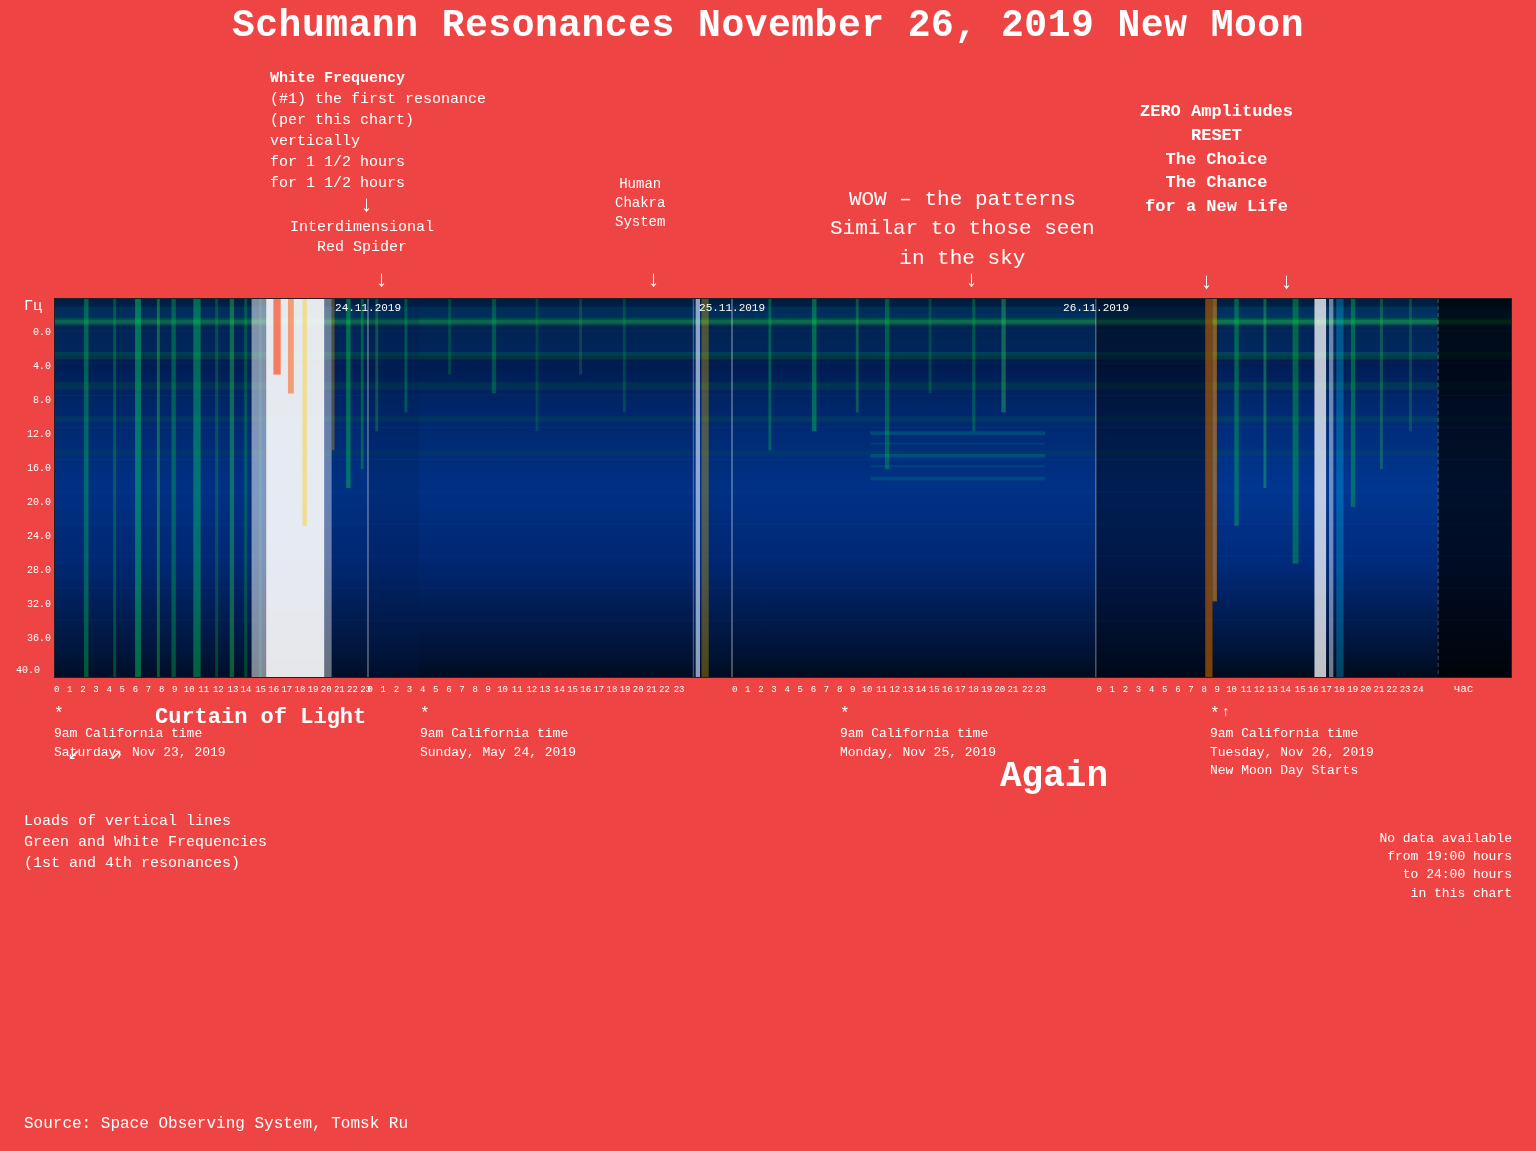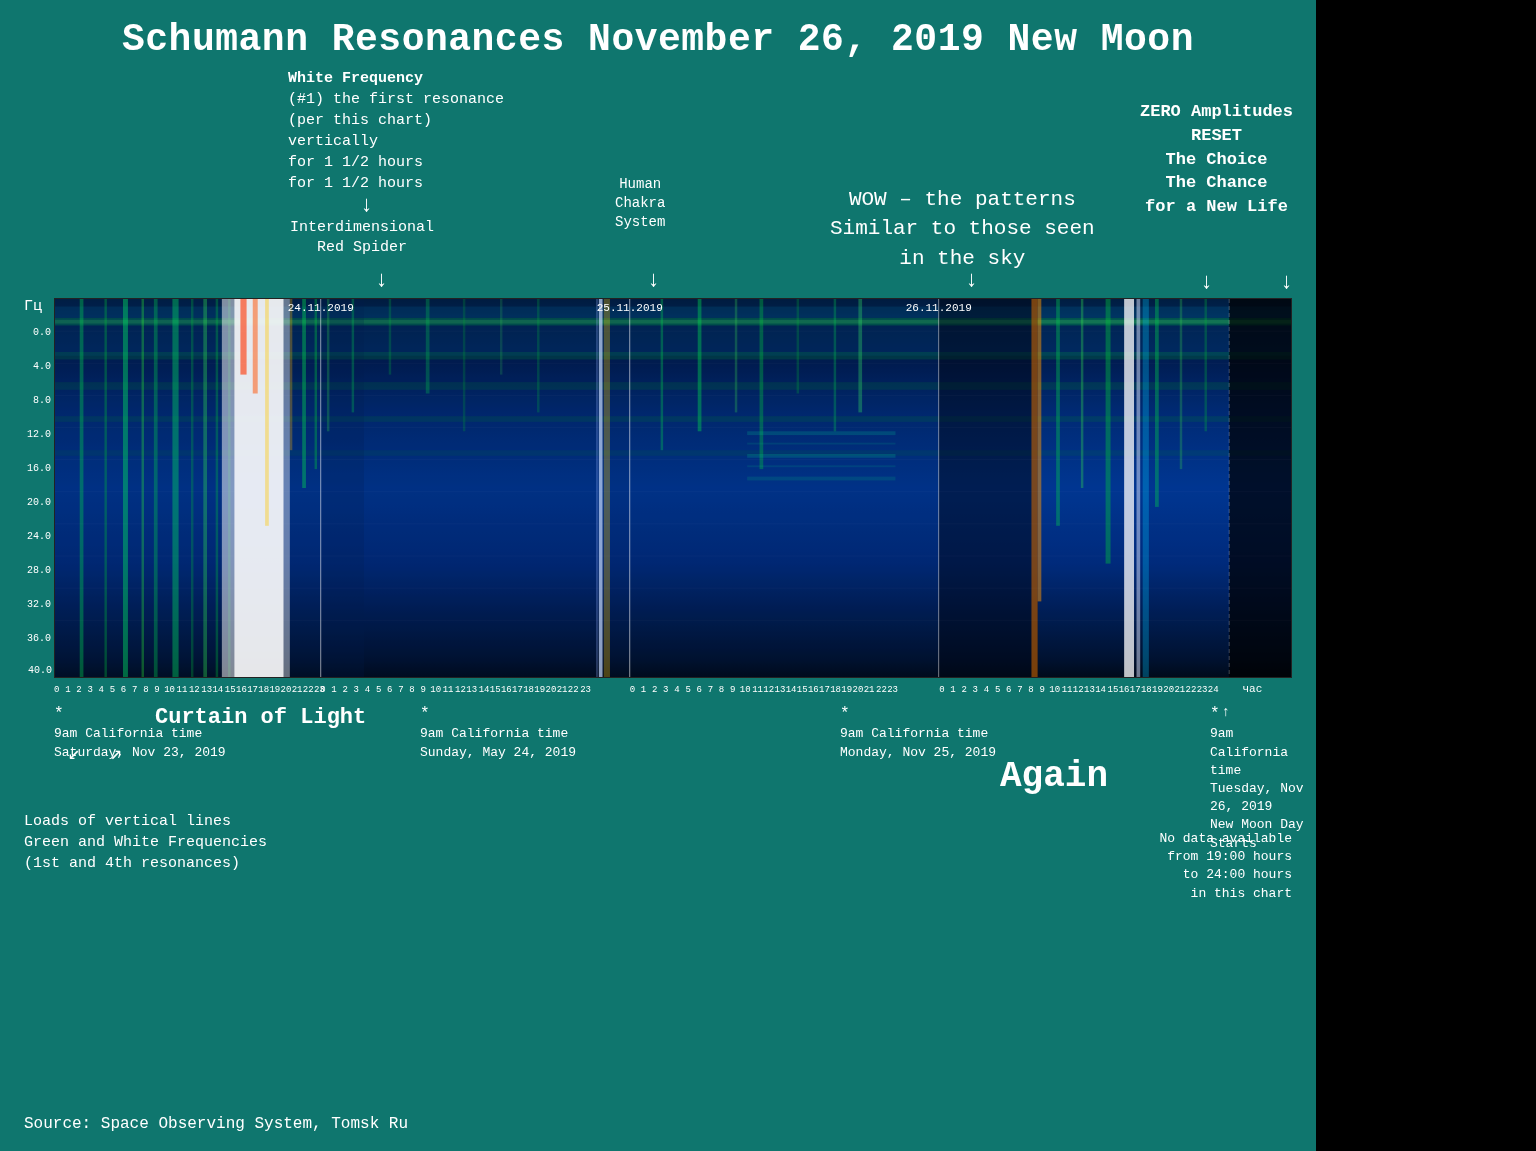--- a/index.html
+++ b/index.html
@@ -7,44 +7,44 @@
       background: #000;
       width: 1536px;
       height: 1151px;
       overflow: hidden;
       font-family: 'Courier New', Courier, monospace;
       color: #fff;
       position: relative;
     }
 
     .main-container {
-      width: 1316px;
+      width: 1536px;
       height: 1151px;
-      background: #0f766e;
+      background: #ef4444;
       position: relative;
-      padding: 18px 24px 10px 24px;
+      padding: 4px 24px 10px 24px;
     }
 
     .title {
       font-size: 38px;
       font-weight: bold;
       color: #fff;
       text-align: center;
       margin-bottom: 8px;
       letter-spacing: 0.5px;
     }
   </style>
 </head>
 <body>
 
 <div class="main-container">
 
   <div class="title">Schumann Resonances November 26, 2019 New Moon</div>
 
-  <div style="position:absolute; top:68px; left:270px; color:#fff; font-size:15px; line-height:1.4;margin-left:18px;">
+  <div style="position:absolute; top:68px; left:270px; color:#fff; font-size:15px; line-height:1.4;">
     <span style="font-weight:bold;">White Frequency</span><br>
     <span>(#1) the first resonance</span><br>
     <span>(per this chart)</span><br>
     <span>vertically</span><br>
     <span>for 1 1/2 hours</span><br>
     <span>for 1 1/2 hours</span>
   </div>
 
   <div style="position:absolute; top:195px; left:360px; color:#fff; font-size:22px; line-height:1;">↓</div>
 
@@ -86,21 +86,21 @@
       <div style="position:absolute; top:0px; right:3px; font-size:10px; color:#fff;">0.0</div>
       <div style="position:absolute; top:34px; right:3px; font-size:10px; color:#fff;">4.0</div>
       <div style="position:absolute; top:68px; right:3px; font-size:10px; color:#fff;">8.0</div>
       <div style="position:absolute; top:102px; right:3px; font-size:10px; color:#fff;">12.0</div>
       <div style="position:absolute; top:136px; right:3px; font-size:10px; color:#fff;">16.0</div>
       <div style="position:absolute; top:170px; right:3px; font-size:10px; color:#fff;">20.0</div>
       <div style="position:absolute; top:204px; right:3px; font-size:10px; color:#fff;">24.0</div>
       <div style="position:absolute; top:238px; right:3px; font-size:10px; color:#fff;">28.0</div>
       <div style="position:absolute; top:272px; right:3px; font-size:10px; color:#fff;">32.0</div>
       <div style="position:absolute; top:306px; right:3px; font-size:10px; color:#fff;">36.0</div>
-      <div style="position:absolute; top:338px; right:2px; font-size:10px; color:#fff;">40.0</div>
+      <div style="position:absolute; top:338px; right:14px; font-size:10px; color:#fff;">40.0</div>
     </div>
   </div>
 
   <div style="position:absolute; top:298px; left:54px; right:24px; height:380px; overflow:hidden; border:1px solid #222;">
     <svg width="100%" height="100%" xmlns="http://www.w3.org/2000/svg" preserveAspectRatio="none">
       <defs>
 
         <linearGradient id="bgGrad" x1="0" y1="0" x2="0" y2="1">
           <stop offset="0%" stop-color="#000510"></stop>
           <stop offset="5%" stop-color="#001030"></stop>

